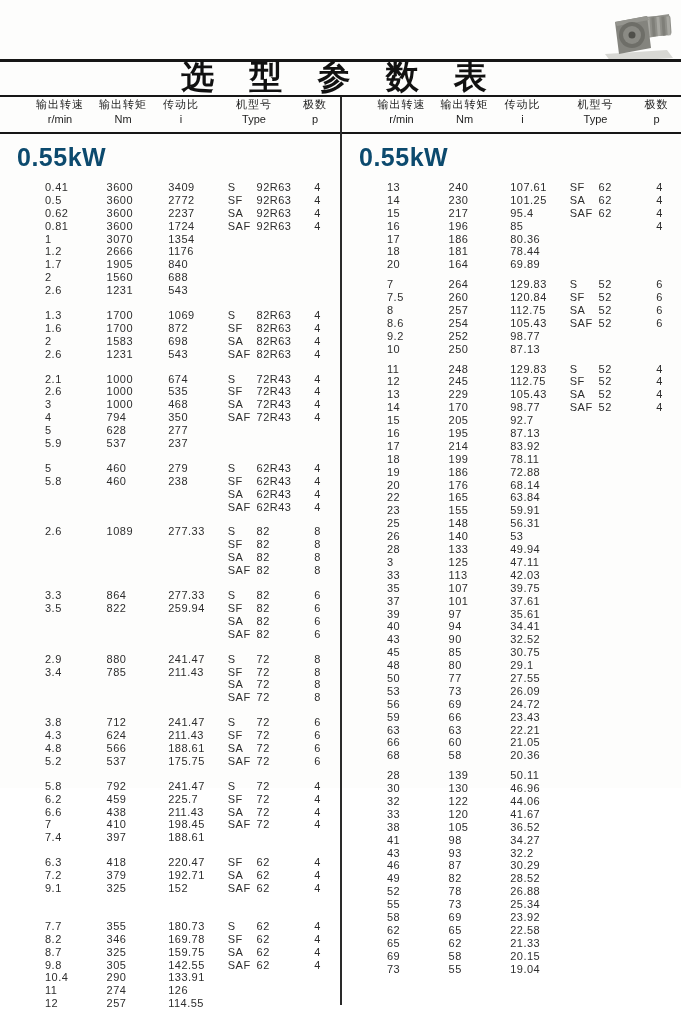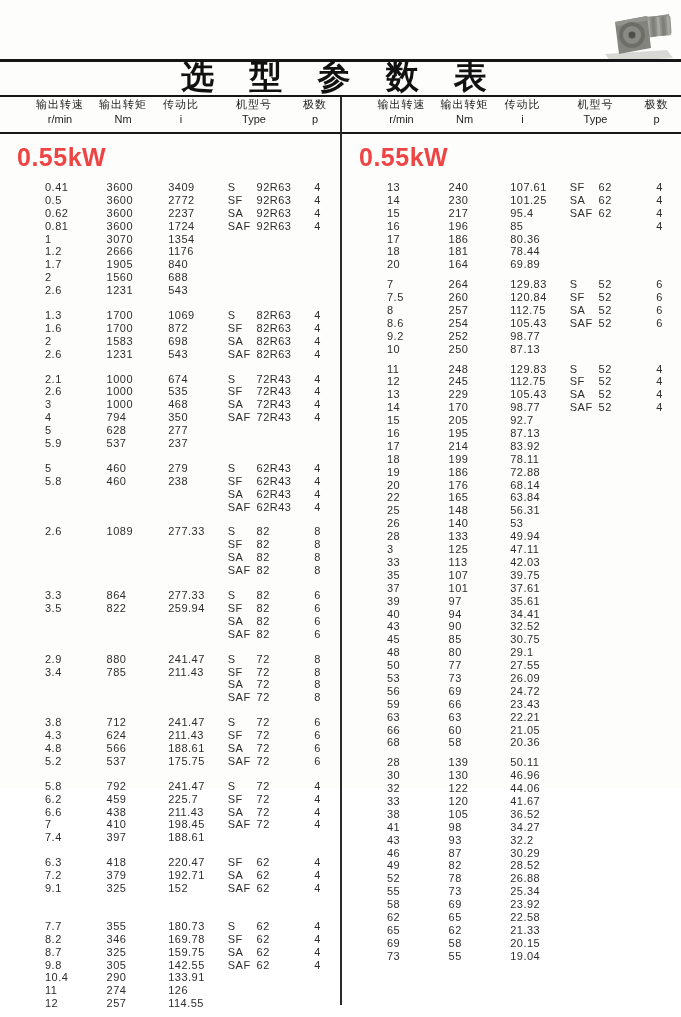--- a/index.html
+++ b/index.html
@@ -40,21 +40,21 @@
   .hcell .zh{font-size:11px;line-height:15px;color:#1d1d1d;letter-spacing:1px;}
   .hcell .unit{font-size:11px;line-height:14px;color:#1d1d1d;}
   .hw0{width:68px}.hw1{width:58px}.hw2{width:58px}.hw3{width:88px}.hw4{width:34px}
 
   
   .content{position:absolute;top:136px;left:0;width:681px;height:881px;display:flex;}
   .half-col{width:340px;box-sizing:border-box;}
   .half-col.right{margin-left:2px;}
   .power{
     margin:7px 0 9px 17px;
-    font-size:25px;font-weight:bold;color:#ef4444;letter-spacing:0.5px;
+    font-size:25px;font-weight:bold;color:#0c4a6e;letter-spacing:0.5px;
   }
   .groups{padding-left:45px;}
   .tgroup{margin-bottom:12px;}
   #right-groups .tgroup{margin-bottom:7px;}
   #left-groups .tgroup:nth-child(10){margin-bottom:25px;}
   .trow{display:flex;height:12.9px;line-height:12.9px;font-size:11px;color:#2d2d2d;}
   .tcell{display:block;white-space:nowrap;letter-spacing:0.5px;}
   .c0{width:62px}.c1{width:62px}.c2{width:60px}.c3{width:29px}.c4{width:58px}.c5{width:26px}
 </style>
 </head>
@@ -792,20 +792,28 @@
             </div>
             <div class="trow">
               <span class="tcell c0">22</span>
               <span class="tcell c1">165</span>
               <span class="tcell c2">63.84</span>
               <span class="tcell c3"></span>
               <span class="tcell c4"></span>
               <span class="tcell c5"></span>
             </div>
             <div class="trow">
+              <span class="tcell c0">23</span>
+              <span class="tcell c1">155</span>
+              <span class="tcell c2">59.91</span>
+              <span class="tcell c3"></span>
+              <span class="tcell c4"></span>
+              <span class="tcell c5"></span>
+            </div>
+            <div class="trow">
               <span class="tcell c0">25</span>
               <span class="tcell c1">148</span>
               <span class="tcell c2">56.31</span>
               <span class="tcell c3"></span>
               <span class="tcell c4"></span>
               <span class="tcell c5"></span>
             </div>
             <div class="trow">
               <span class="tcell c0">26</span>
               <span class="tcell c1">140</span>

